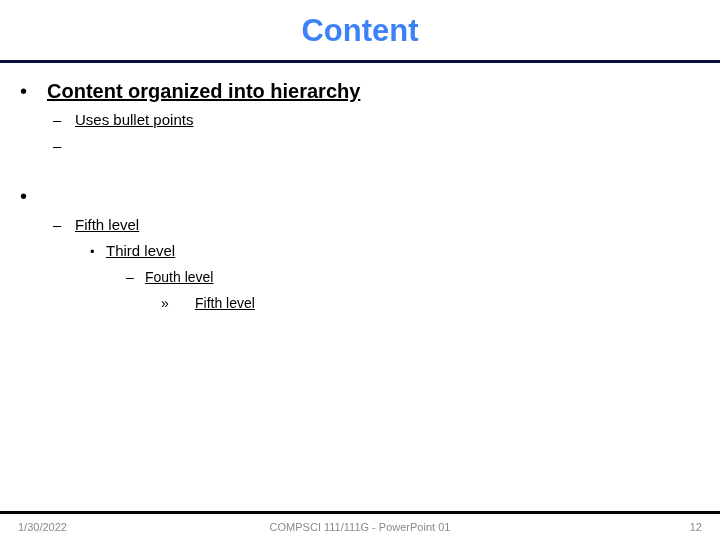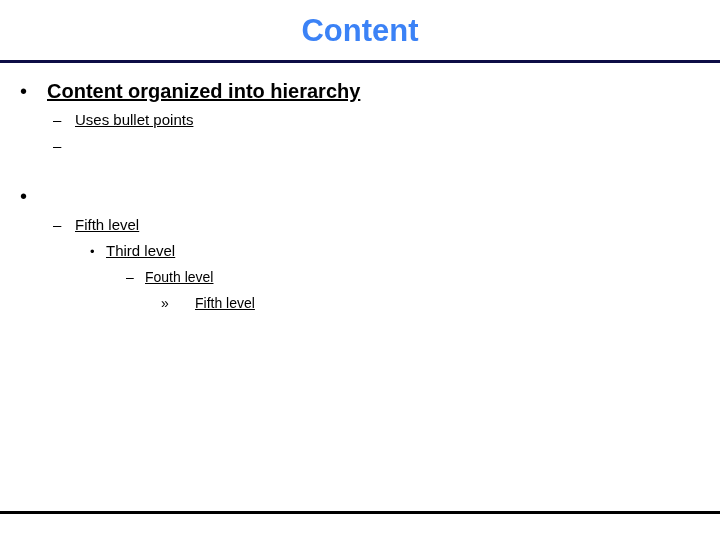--- a/index.html
+++ b/index.html
@@ -236,14 +236,19 @@
 
     <div class="bullet-line lvl5">
       <span class="marker">»</span>
       <span class="btext">Fifth level</span>
     </div>
 
   </div>
 
   <div class="footer-rule"></div>
 
+  <div class="footer">
+    <span class="footer-date">1/30/2022</span>
+    <span class="footer-center">COMPSCI 111/111G - PowerPoint 01</span>
+    <span class="footer-page">12</span>
+  </div>
 
 </div>
 
 </body></html>

